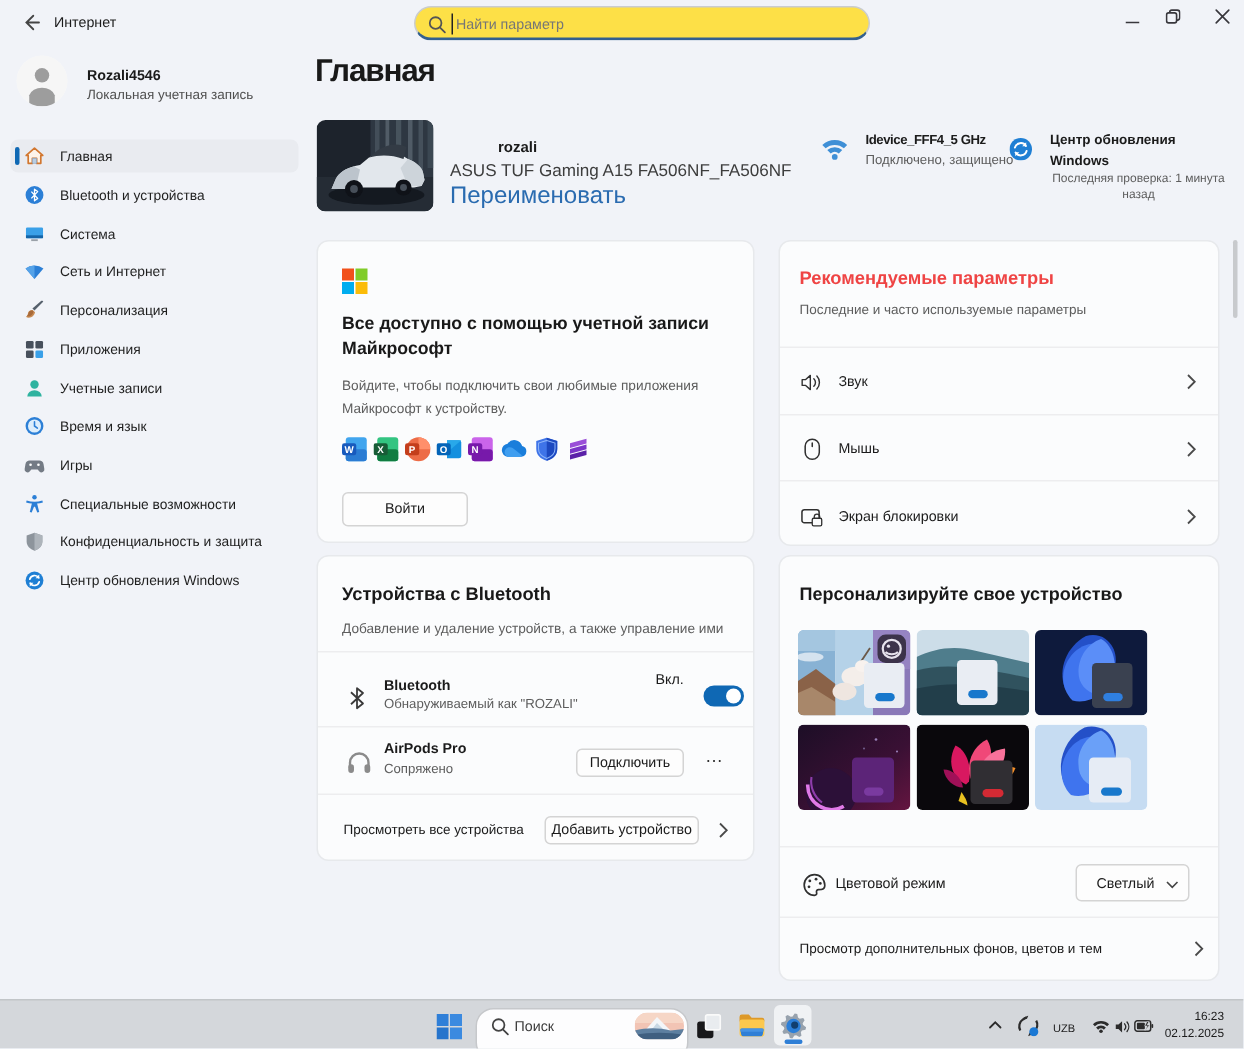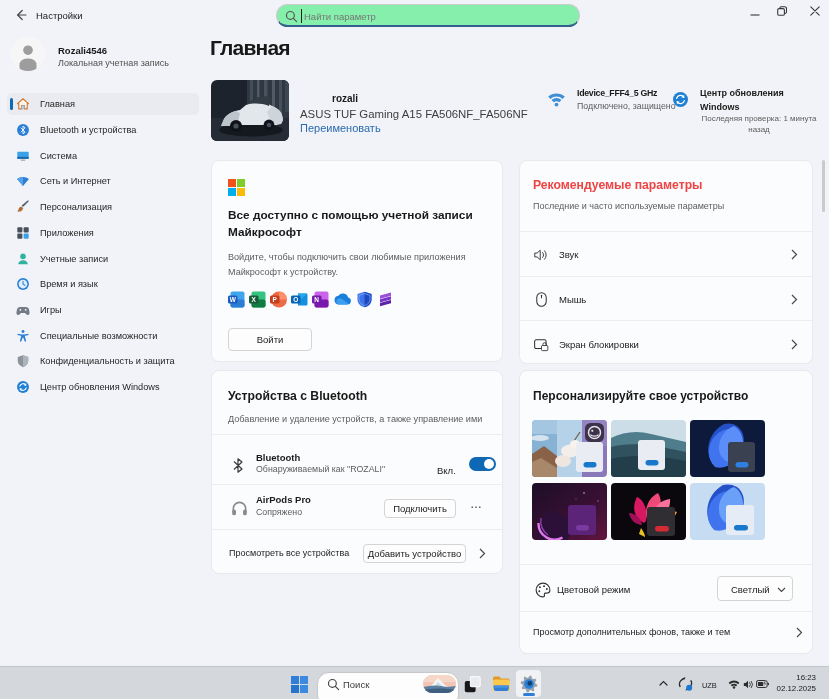--- a/index.html
+++ b/index.html
@@ -4,59 +4,59 @@
 <style>
   * { margin:0; padding:0; box-sizing:border-box; }
   html,body { width:829px; height:699px; overflow:hidden; }
   body { font-family:"Liberation Sans", sans-serif; background:#f1f3f8; position:relative; color:#1b1b1b; }
   .abs { position:absolute; }
   .card { position:absolute; background:#fbfcfd; border:1px solid #e7e9ec; border-radius:8px; }
   svg { display:block; }
 
   
   .apptitle { left:36px; top:10px; font-size:9.5px; color:#1b1b1b; }
-  .searchbox { left:276px; top:4px; width:304px; height:23px; background:#86efac; border:1px solid #cacccf; border-bottom:2px solid #33608f; border-radius:12px; }
+  .searchbox { left:276px; top:4px; width:304px; height:23px; background:#fde047; border:1px solid #cacccf; border-bottom:2px solid #33608f; border-radius:12px; }
   .searchbox .ph { position:absolute; left:27px; top:6px; font-size:9.5px; color:#767676; }
   .searchbox .caret { position:absolute; left:24px; top:3.5px; width:1px; height:14px; background:#222; }
 
   
   .avatar { left:11px; top:37px; width:34px; height:34px; border-radius:50%; background:#f8f8f8; overflow:hidden; }
   .uname { left:58px; top:45px; font-size:9.5px; font-weight:bold; }
   .usub  { left:58px; top:58px; font-size:9px; color:#505050; }
   .nav { position:absolute; left:7px; top:93px; width:192px; }
   .nav .item { position:relative; height:22.2px; margin-bottom:3.55px; display:flex; align-items:center; border-radius:5px; }
   .nav .item.sel { background:#e9ebf0; }
   .nav .item.sel::before { content:""; position:absolute; left:2.5px; top:5px; width:3px; height:12px; border-radius:2px; background:#0f68b4; }
   .nav .ic { width:14px; height:14px; margin-left:9px; flex:none; }
   .nav .lbl { margin-left:10px; font-size:9.2px; color:#1f1f1f; white-space:nowrap; }
 
   
   h1 { position:absolute; left:210px; top:37px; font-size:21px; line-height:21px; font-weight:bold; letter-spacing:-0.8px; color:#191919; }
   .devimg { left:211px; top:80px; width:78px; height:61px; border-radius:6px; overflow:hidden; }
   .devname { left:300px; top:93px; font-size:10px; font-weight:bold;padding-left:32px; }
   .devmodel { left:300px; top:108px; font-size:11.4px; color:#3d3d3d; }
-  .devlink { left:300px; top:122px; font-size:11px; color:#2a6bb0; }
+  .devlink { left:300px; top:122px; font-size:16px; color:#2a6bb0; }
   .hdrbold { font-size:9.5px; font-weight:bold; line-height:12px; }
   .hdrsub { font-size:8.6px; color:#5d5d5d; line-height:11.5px;text-align:center; }
 
   
   .rowline { position:absolute; left:0; width:100%; border-top:1px solid #ededef; }
   .btnw { position:absolute; background:#fdfdfd; border:1px solid #d4d4d4; border-radius:4px; font-size:9.5px; color:#1b1b1b; display:flex; align-items:center; justify-content:center; }
 
   
   .taskbar { position:absolute; left:0; top:666px; width:829px; height:33px; background:#d4d7db; border-top:1px solid #c2c5c8; }
   .clock { position:absolute; right:13px; top:6px; text-align:right; font-size:7.9px; line-height:10.6px; color:#1c1c1c; }
 </style>
 </head>
 <body>
 
 <svg class="abs" style="left:14px;top:8px" width="14" height="14" viewBox="0 0 14 14">
     <path d="M8.2 2.5 3.6 7l4.6 4.5M3.8 7H12" stroke="#444" stroke-width="1.2" fill="none" stroke-linecap="round"></path>
   </svg>
-<div class="abs apptitle">Настройки</div>
+<div class="abs apptitle">Интернет</div>
 <div class="abs searchbox">
   <svg class="abs" style="left:8px;top:5px" width="13" height="13" viewBox="0 0 13 13">
       <circle cx="5.4" cy="5.4" r="3.9" stroke="#555" stroke-width="1.2" fill="none"></circle>
       <path d="M8.4 8.4 11.6 11.6" stroke="#555" stroke-width="1.2" stroke-linecap="round"></path>
     </svg>
   <span class="caret"></span>
     <span class="ph">Найти параметр</span>
 </div>
 <svg class="abs" style="left:750px;top:10px" width="10" height="10" viewBox="0 0 10 10">
     <path d="M0.5 5h9" stroke="#38373c" stroke-width="1.1"></path>
@@ -328,21 +328,21 @@
   <div class="rowline" style="top:63px"></div>
   <div class="rowline" style="top:113px"></div>
   <div class="rowline" style="top:158px"></div>
   <div class="abs" style="left:21px;top:86px">
       <svg width="10" height="17" viewBox="0 0 10 17">
         <path d="M1 4.5 9 12 5 15.2V1.8L9 5 1 12.5" stroke="#3a3a3a" stroke-width="1.2" fill="none" stroke-linejoin="round"></path>
       </svg>
     </div>
   <div class="abs" style="left:44px;top:81px;font-size:9.5px;font-weight:bold">Bluetooth</div>
   <div class="abs" style="left:44px;top:93px;font-size:8.8px;color:#5d5d5d">Обнаруживаемый как "ROZALI"</div>
-  <div class="abs" style="left:225px;top:94px;font-size:9.5px">Вкл.</div>
+  <div class="abs" style="left:225px;top:77px;font-size:9.5px">Вкл.</div>
   <div class="abs" style="left:257px;top:86px;width:27px;height:14px;border-radius:7px;background:#0f68b4">
     <div class="abs" style="left:15px;top:2px;width:10px;height:10px;border-radius:50%;background:#fff"></div>
   </div>
   <div class="abs" style="left:19px;top:129px">
       <svg width="17" height="17" viewBox="0 0 16 16">
         <path d="M2.2 10.5V8a5.8 5.8 0 0 1 11.6 0v2.5" stroke="#8b8b8b" stroke-width="1.5" fill="none" stroke-linecap="round"></path>
         <rect x="1.1" y="9" width="3.6" height="5.4" rx="1.8" fill="#8b8b8b"></rect>
         <rect x="11.3" y="9" width="3.6" height="5.4" rx="1.8" fill="#8b8b8b"></rect>
       </svg>
     </div>
@@ -456,21 +456,21 @@
       </svg>
     </div>
   <div class="abs" style="left:37px;top:213px;font-size:9.5px">Цветовой режим</div>
   <div class="abs" style="left:197px;top:205px;width:76px;height:25px;background:#fdfdfd;border:1px solid #d4d4d4;border-radius:4px">
     <span class="abs" style="left:13px;top:7px;font-size:9.5px">Светлый</span>
     <svg class="abs" style="left:59px;top:10px" width="9" height="6" viewBox="0 0 9 6">
         <path d="M1 1l3.5 3.5L8 1" stroke="#454545" stroke-width="1.1" fill="none"></path>
       </svg>
   </div>
   <div class="rowline" style="top:240px"></div>
-  <div class="abs" style="left:13px;top:256px;font-size:9px">Просмотр дополнительных фонов, также и тем</div>
+  <div class="abs" style="left:13px;top:256px;font-size:9px">Просмотр дополнительных фонов, цветов и тем</div>
   <svg class="abs" style="left:276px;top:256px" width="7" height="11" viewBox="0 0 7 11">
       <path d="M1 1l4.5 4.5L1 10" stroke="#4a4a4a" stroke-width="1.2" fill="none"></path>
     </svg>
 </div>
 
 <div class="taskbar">
   <svg class="abs" style="left:291px;top:9px" width="17" height="17" viewBox="0 0 17 17">
       <rect width="8" height="8" fill="#2f7fd8"></rect>
       <rect x="9" width="8" height="8" fill="#3b8ae0"></rect>
       <rect y="9" width="8" height="8" fill="#2674cc"></rect>

